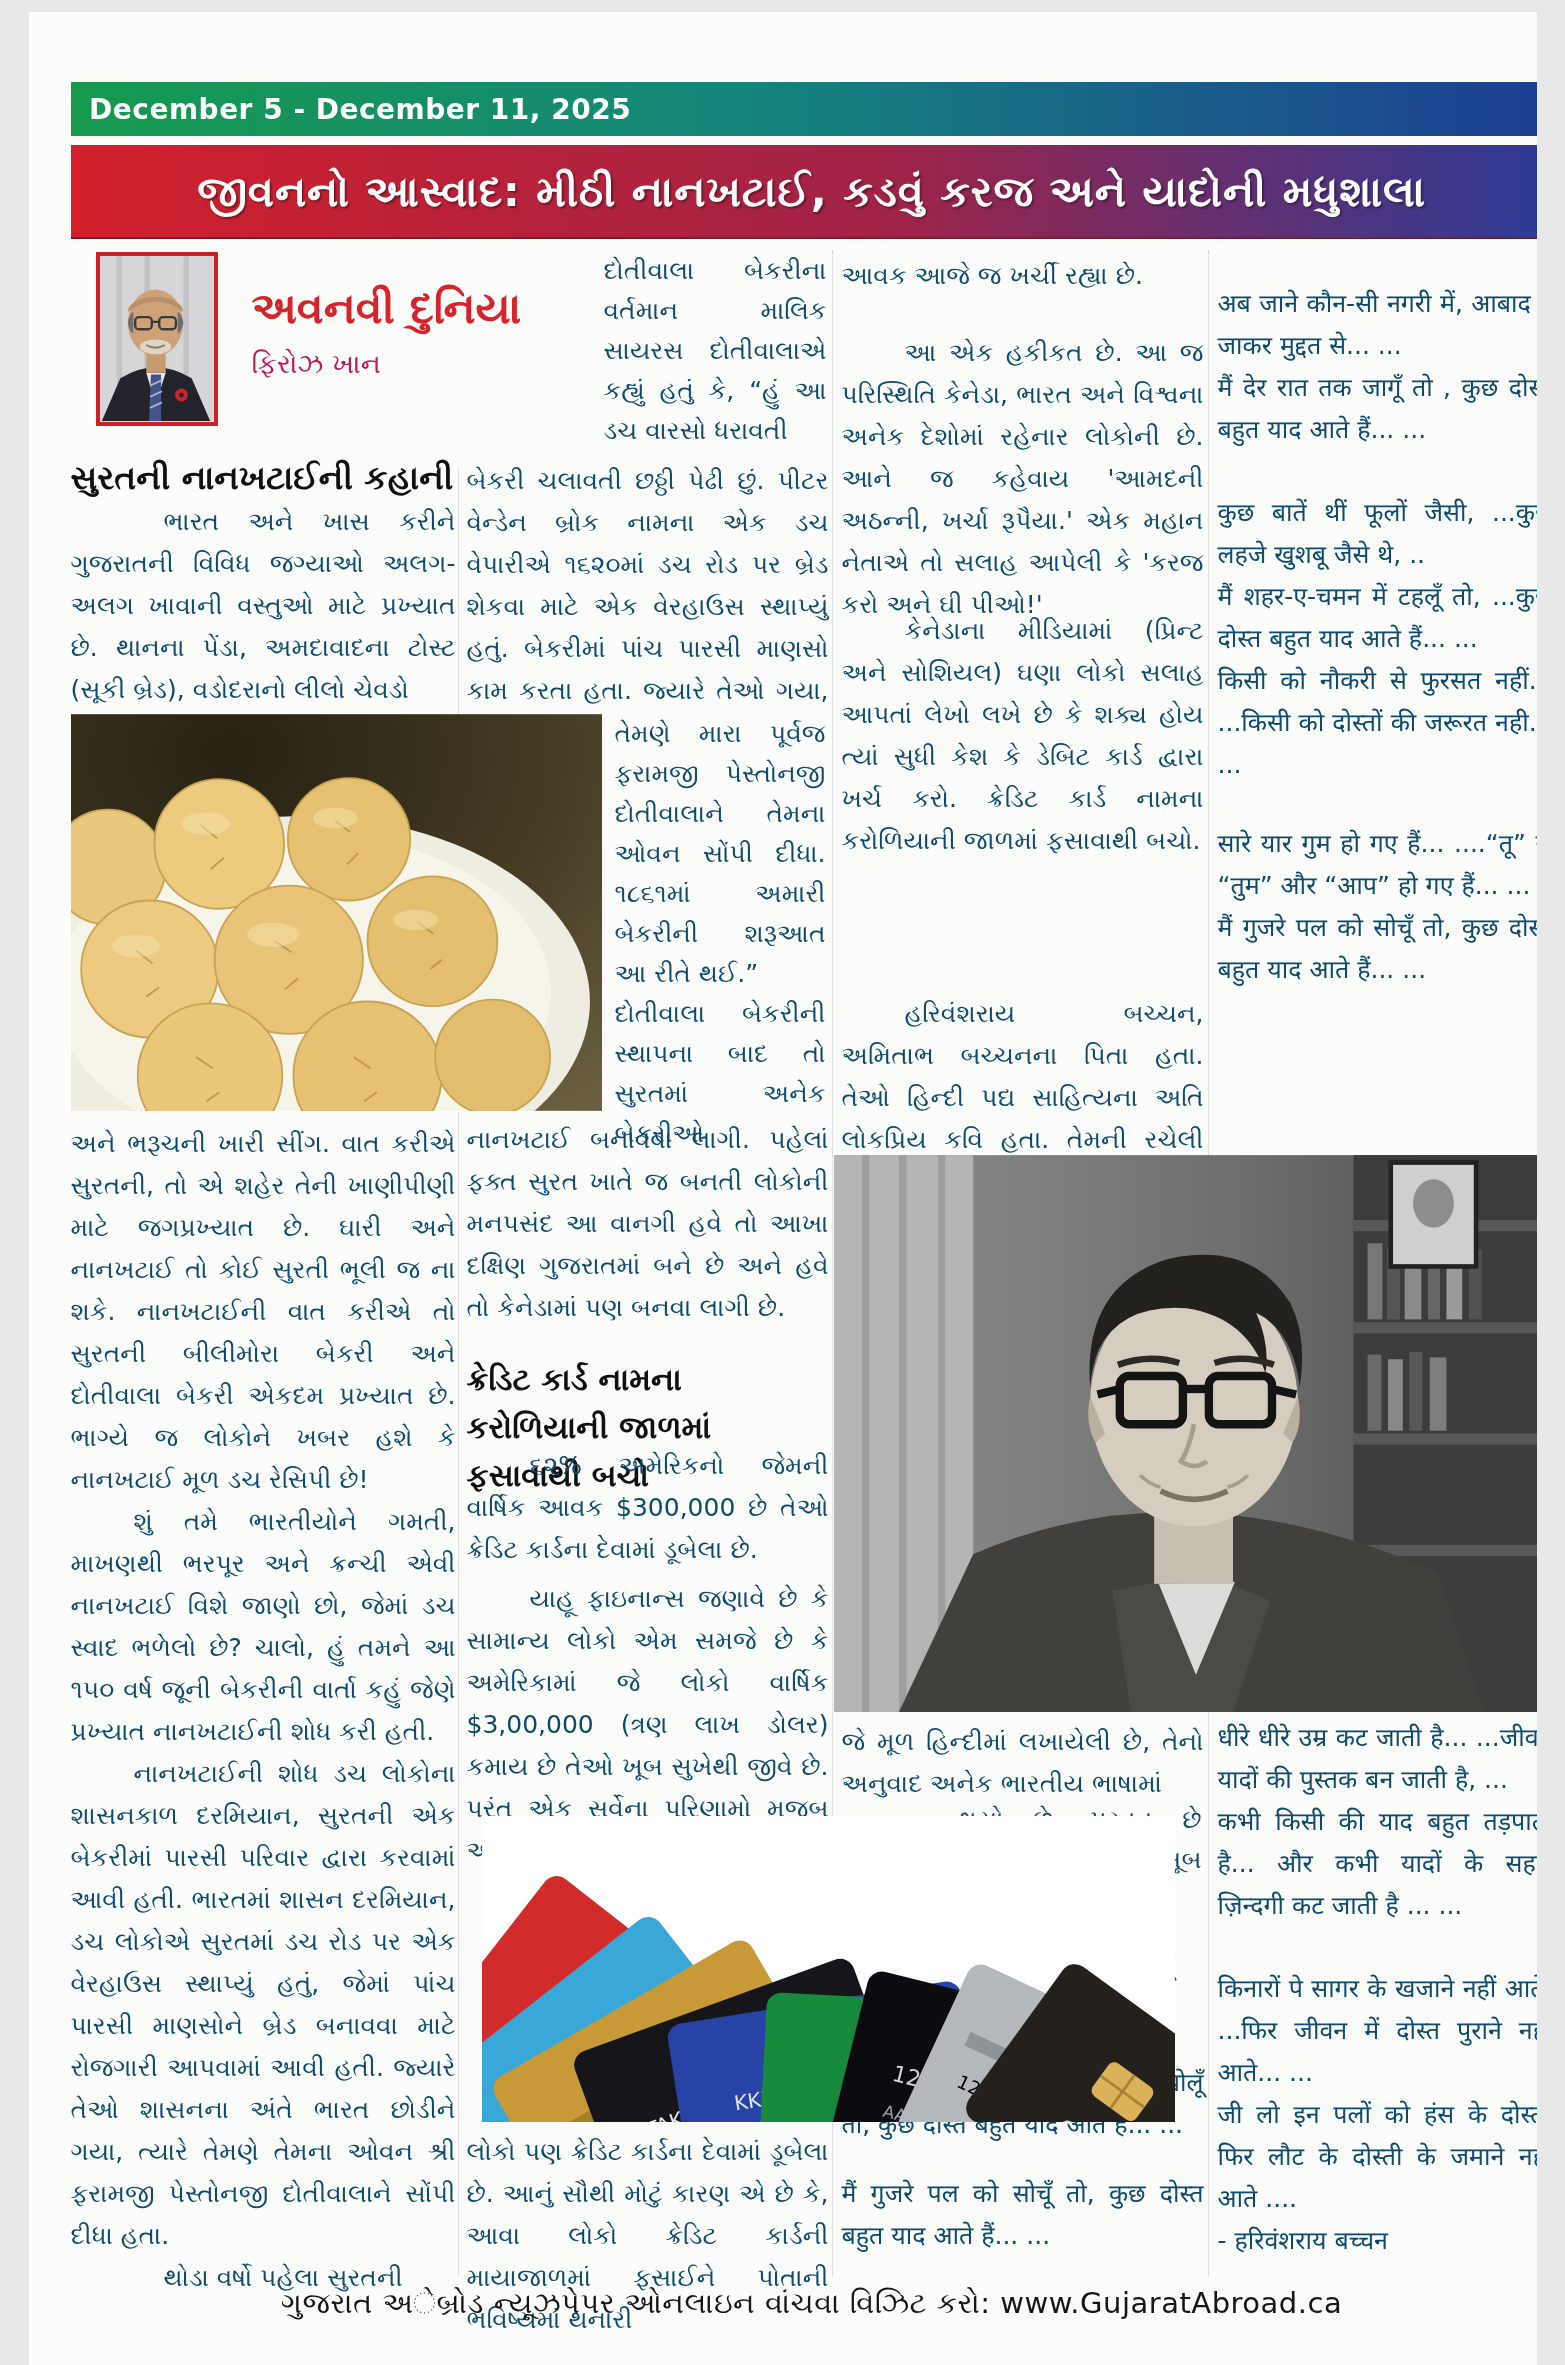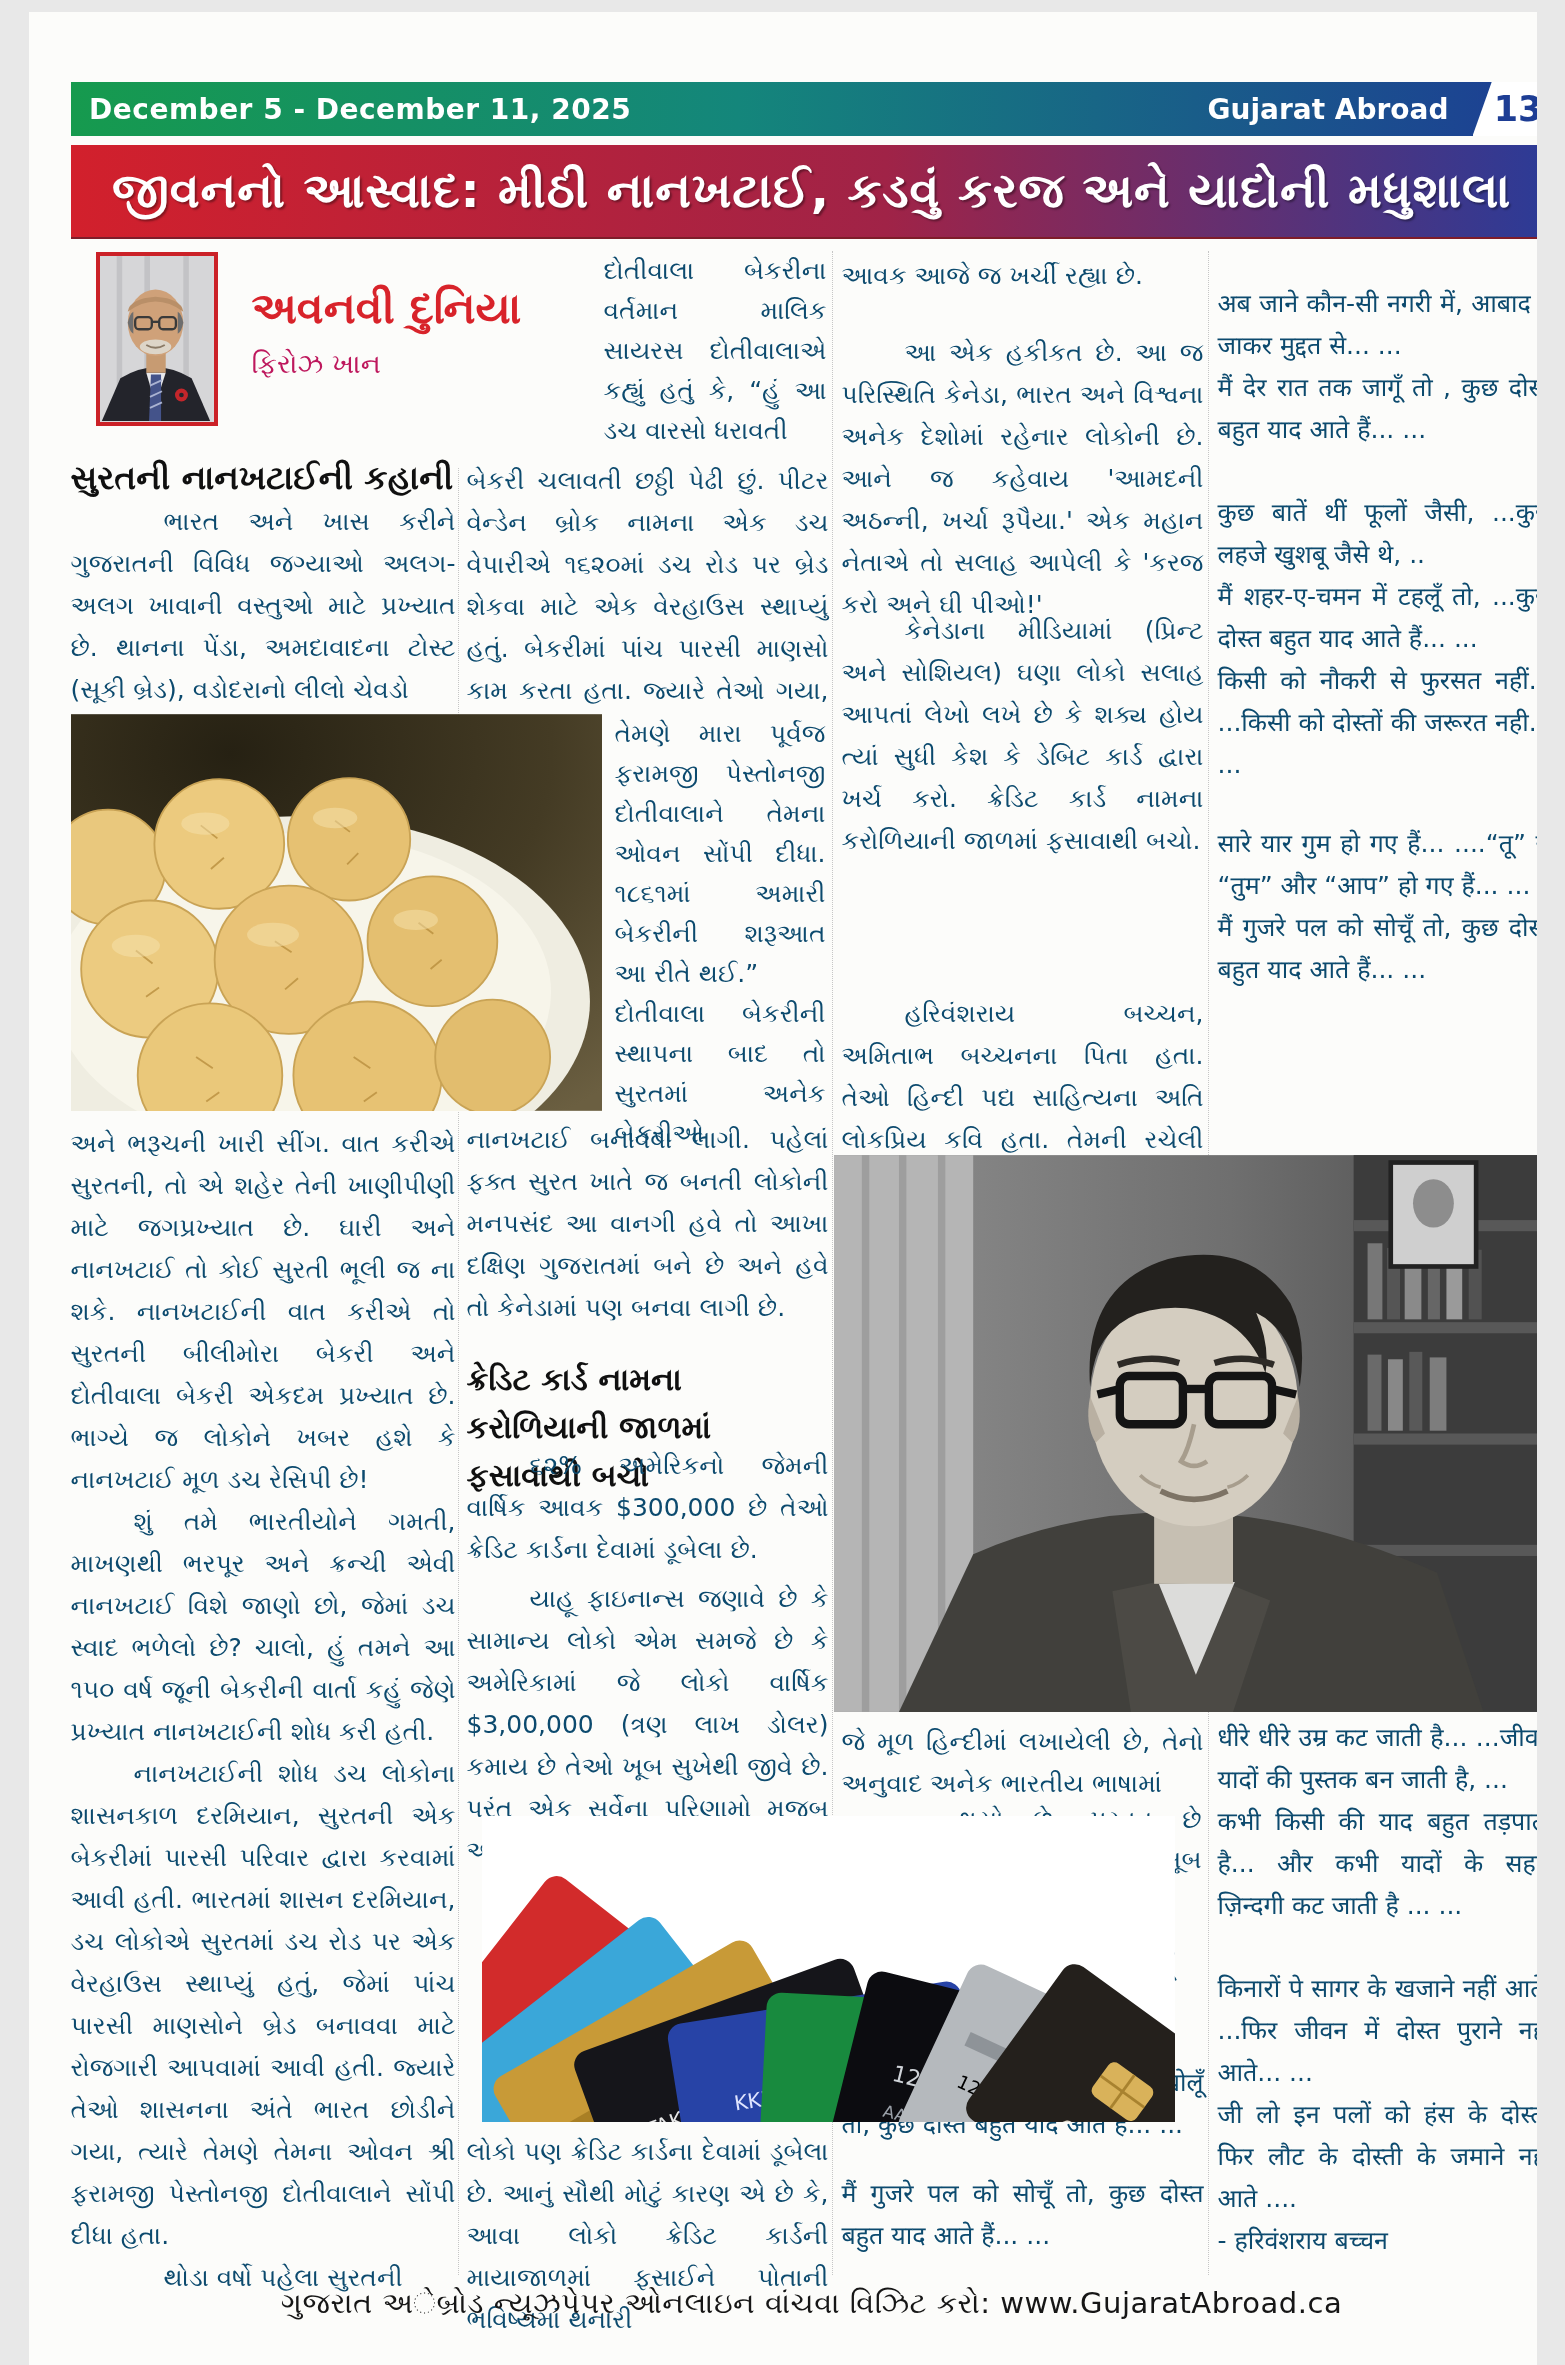--- a/index.html
+++ b/index.html
@@ -26,21 +26,21 @@
   }
   .pagebox span{color:#1d3d94;font-weight:bold;font-size:35px;padding-left:11px;}
   
   .banner{
     left:42px;top:133px;width:1482px;height:92px;
     background:linear-gradient(90deg,#d2202c 0%,#a02347 55%,#2b3b97 100%);
     display:flex;align-items:center;justify-content:center;
     border-bottom:2.8px solid #7e1d2a;
   }
   .banner span{
-    color:#fff;font-weight:bold;font-size:48px;letter-spacing:0.9px;
+    color:#fff;font-weight:bold;font-size:42px;letter-spacing:0.9px;
     text-shadow:1.9px 1.9px 1.9px rgba(0,0,0,.35);white-space:nowrap;
   }
   
   .authphoto{left:67px;top:240px;width:122px;height:174px;border:4.6px solid #cb2127;box-sizing:border-box;background:#d8d8da;}
   .colname{left:223px;top:271px;font-size:43px;font-weight:bold;color:#d8232a;}
   .authname{left:223px;top:336px;font-size:27px;color:#be185d;}
   
   .rule{border-left:1.9px dotted #c6c6c6;width:0;}
   
   .tb{position:absolute;text-align:justify;font-size:25px;line-height:42px;color:#0c4a6e;}
@@ -58,26 +58,20 @@
   }
   svg{display:block;}
 </style>
 </head>
 <body>
 
 <div class="page">
 
   <div class="abs masthead">
     <span class="mast-date">December 5 - December 11, 2025</span>
-    <span class="mast-right">
-      <span class="mast-paper">Gujarat Abroad</span>
-      <span class="pagebox">
-        <span>13</span>
-      </span>
-    </span>
   </div>
 
   <div class="abs banner">
     <span>જીવનનો આસ્વાદ: મીઠી નાનખટાઈ, કડવું કરજ અને યાદોની મધુશાલા</span>
   </div>
 
   <div class="abs rule" style="left:429px;top:456px;height:1807px;"></div>
   <div class="abs rule" style="left:803px;top:239px;height:2024px;"></div>
   <div class="abs rule" style="left:1179px;top:239px;height:2024px;"></div>
 

